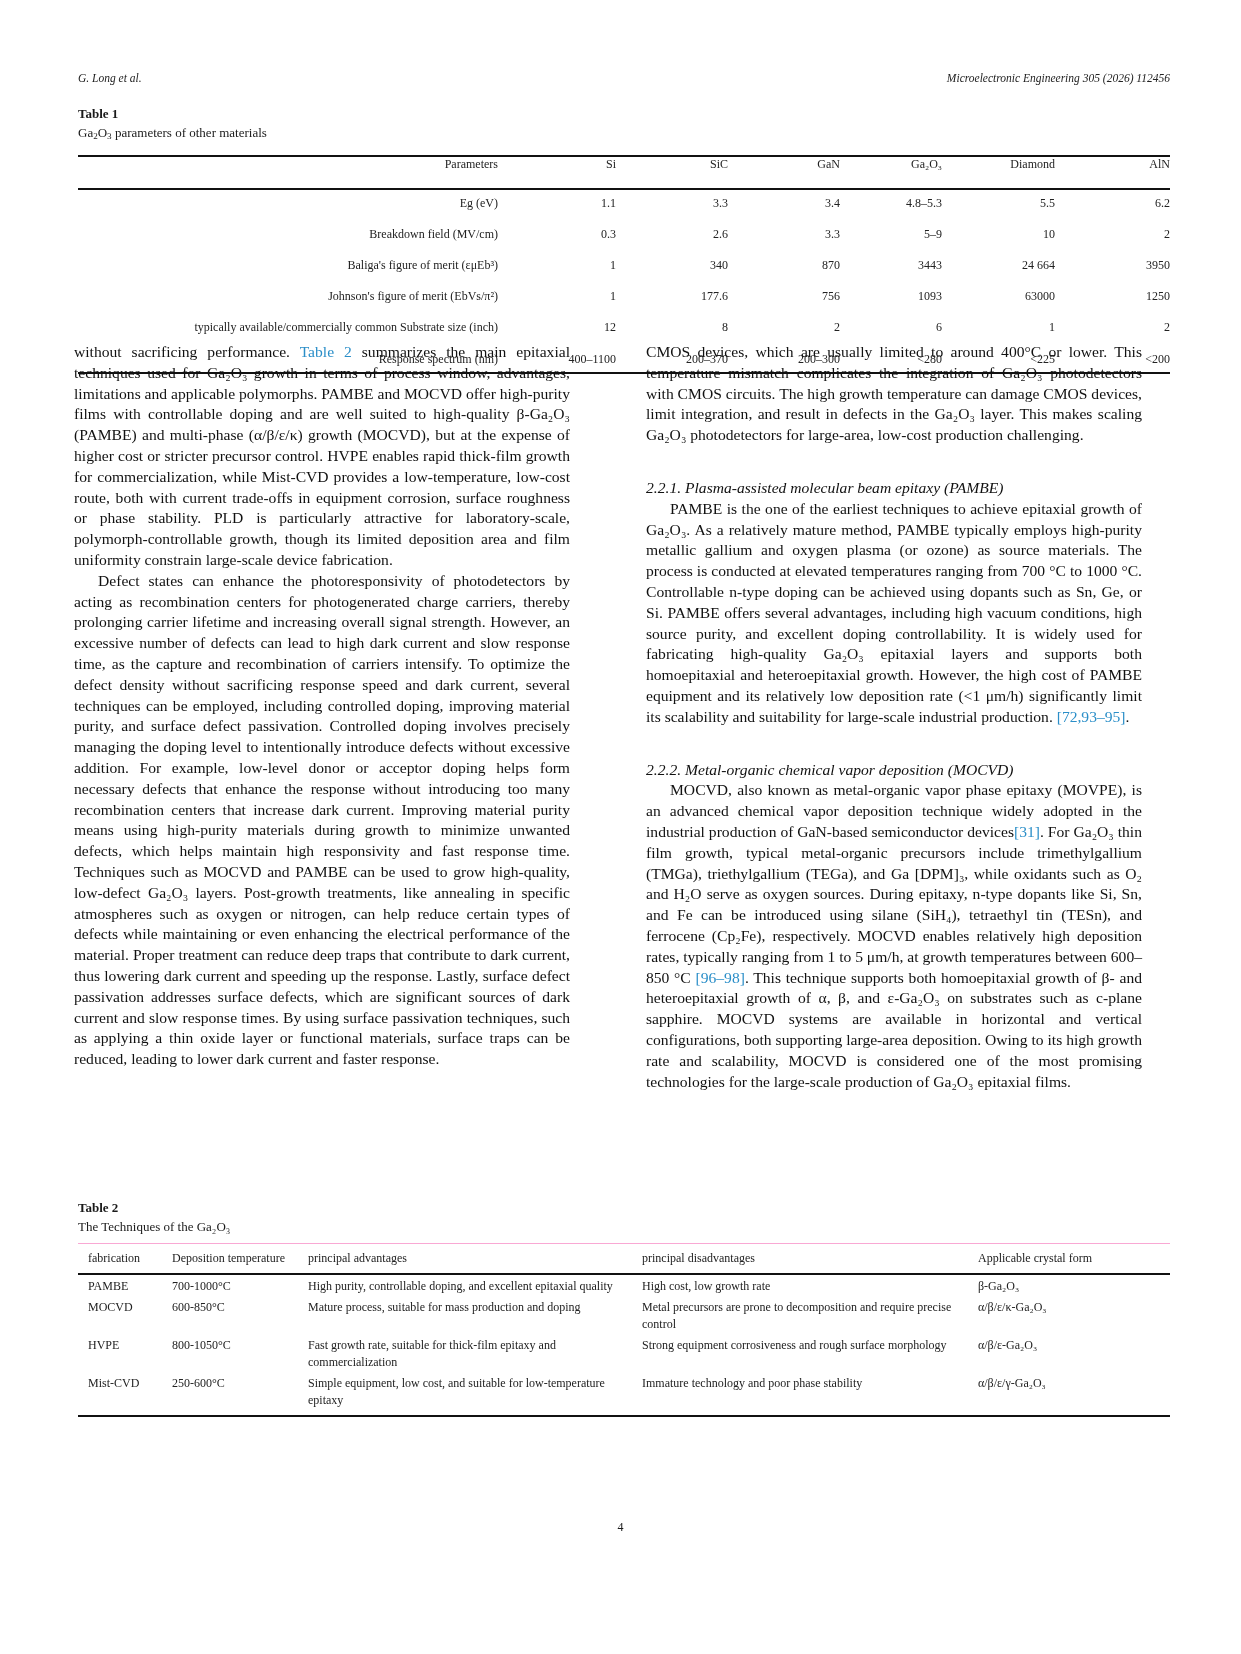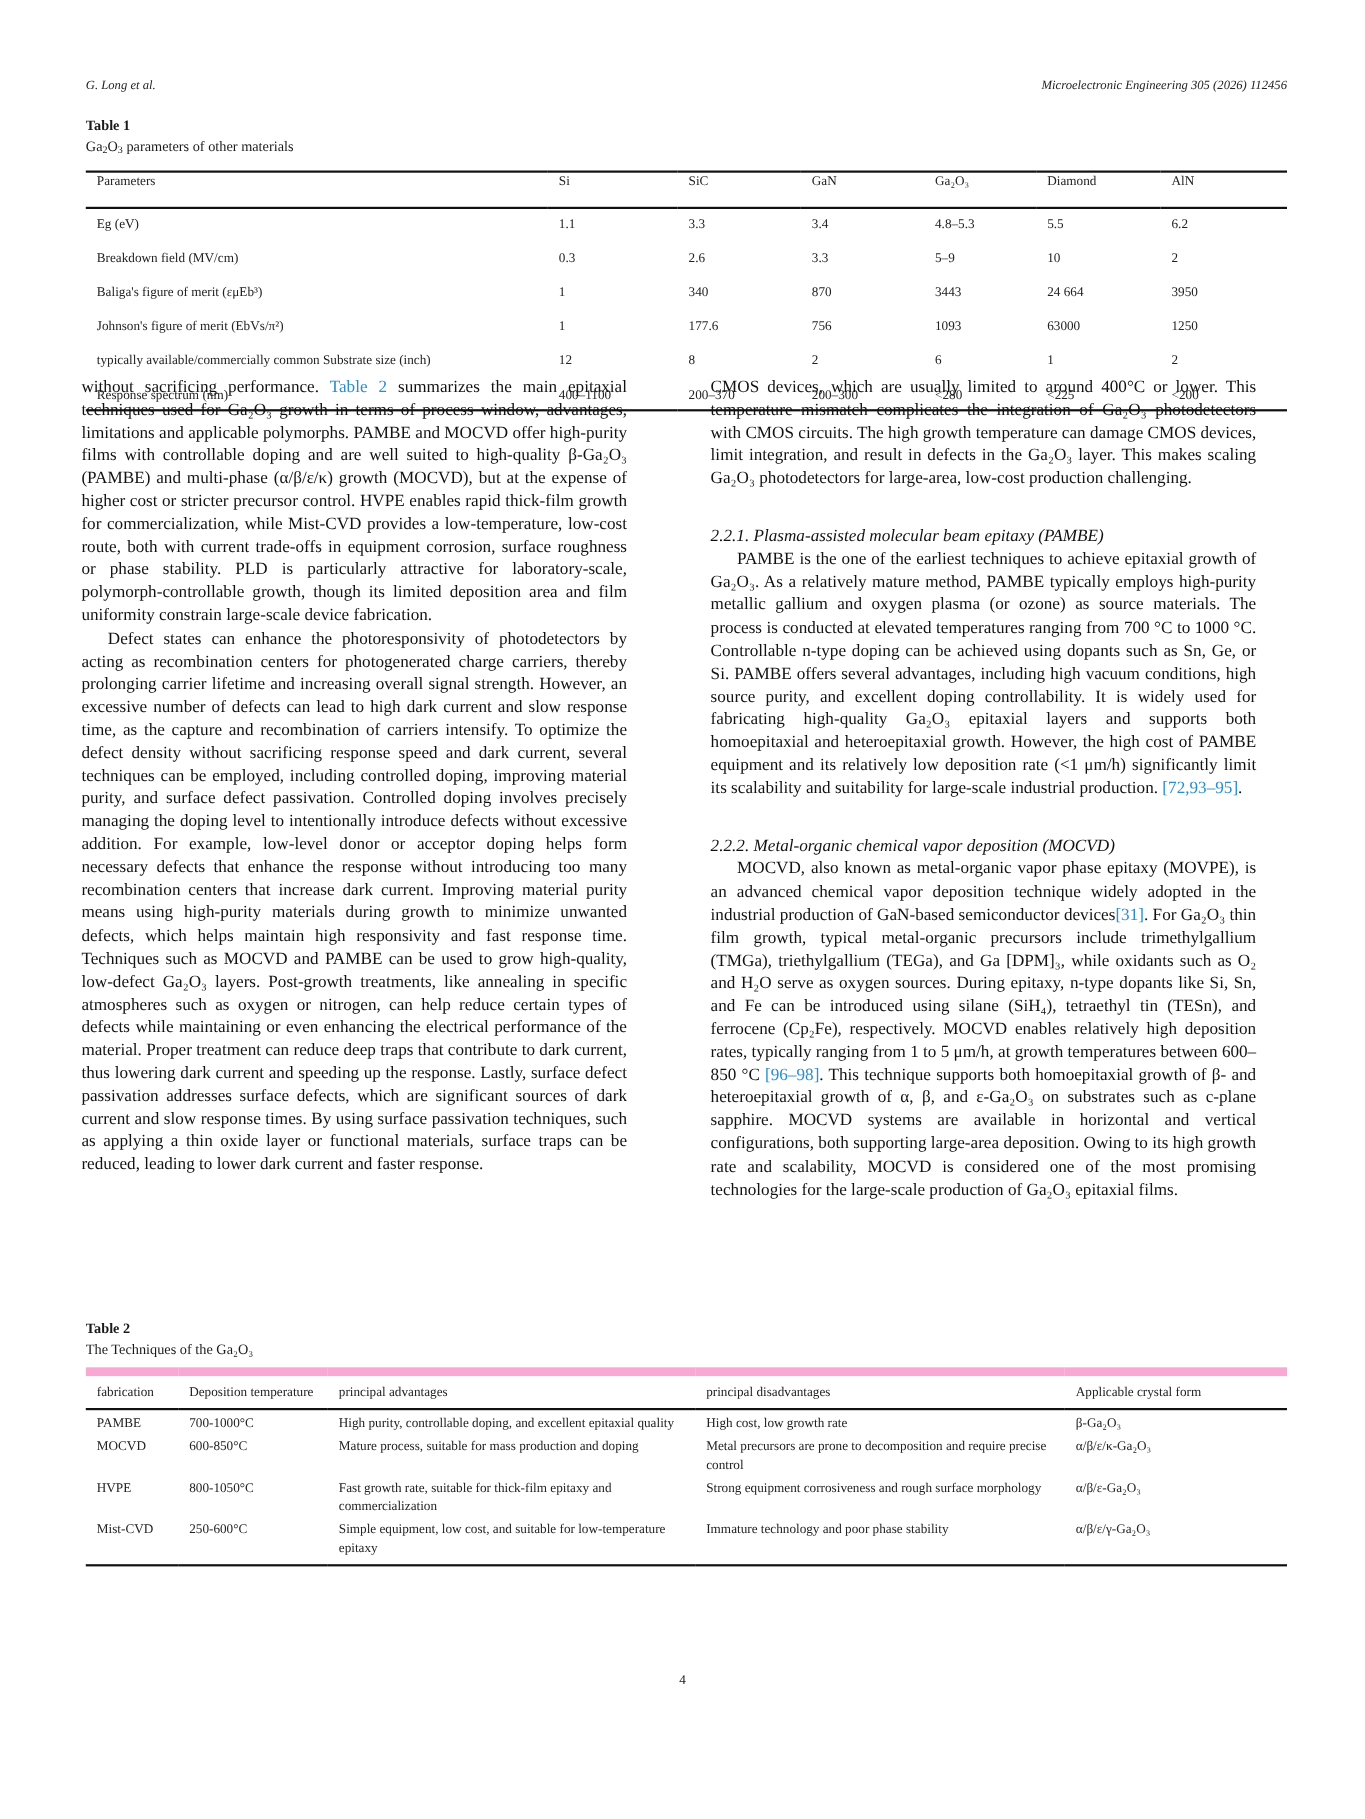--- a/index.html
+++ b/index.html
@@ -14,42 +14,42 @@
     font-family: "Liberation Serif", serif; font-style: italic; font-size: 11.5px; color: #222;
   }
   .running-head .right { position: absolute; right: 0; top: 0; }
   .running-head .left { position: absolute; left: 0; top: 0; }
 
   .tbl-caption { font-family: "Liberation Serif", serif; font-size: 13px; line-height: 19px; }
   .tbl-caption .tlabel { font-weight: bold; }
 
   table { border-collapse: collapse; font-family: "Liberation Serif", serif; font-size: 12px; color: #222; }
   .t1 { top: 155px; left: 78px; width: 1092px; }
-  .t1 th, .t1 td { text-align: left; font-weight: normal; padding: 0 0 16px 10px; height: 18px; vertical-align: middle; white-space: nowrap; }
+  .t1 th, .t1 td { text-align: right; font-weight: normal; padding: 0 0 16px 10px; height: 18px; vertical-align: middle; white-space: nowrap; }
   .t1 thead tr { border-top: 2px solid #111; border-bottom: 2px solid #111; }
   .t1 thead th { height: 28px; }
   .t1 tbody tr:first-child td { padding-top: 6px; height: 24px; }
   .t1 tbody tr:last-child { border-bottom: 2px solid #111; margin-top: 28px; }
   .t1 tbody tr:last-child td { height: 22px; padding-bottom: 4px; }
 
   .col-text {
     font-family: "Liberation Serif", serif; font-size: 15.6px; line-height: 20.8px;
     text-align: justify; color: #111; hyphens: manual;
   }
   .col-left { top: 342px; left: 74px; width: 496px; }
   .col-right { top: 342px; left: 646px; width: 496px; }
   .col-text p { text-indent: 0; }
   .col-text p.ind { text-indent: 24px; }
   .col-text .link { color: #2a8ec8; }
   .section-head { font-style: italic; margin-top: 32px; }
 
   .t2cap { top: 1198px; left: 78px; }
   .t2 { top: 1243px; left: 78px; width: 1092px; }
   .t2 th, .t2 td { text-align: left; font-weight: normal; vertical-align: top; padding: 2px 6px 2px 10px; line-height: 17px; font-size: 12px; }
-  .t2 thead tr { border-top: 8px solid #f9a8d4; border-bottom: 2px solid #111; }
+  .t2 thead tr { border-top: 1px solid #f9a8d4; border-bottom: 2px solid #111; }
   .t2 thead th { padding-top: 6px; padding-bottom: 6px; }
   .t2 tbody tr:first-child td { padding-top: 3px; }
   .t2 tbody tr:last-child { border-bottom: 2px solid #111; }
   .t2 tbody tr:last-child td { padding-bottom: 6px; }
   .page-number { top: 1520px; left: 0; width: 1241px; text-align: center; font-family: "Liberation Serif", serif; font-size: 12px; }
   sub { font-size: 70%; vertical-align: -0.25em; line-height: 0; }
 </style>
 </head>
 <body>
 

